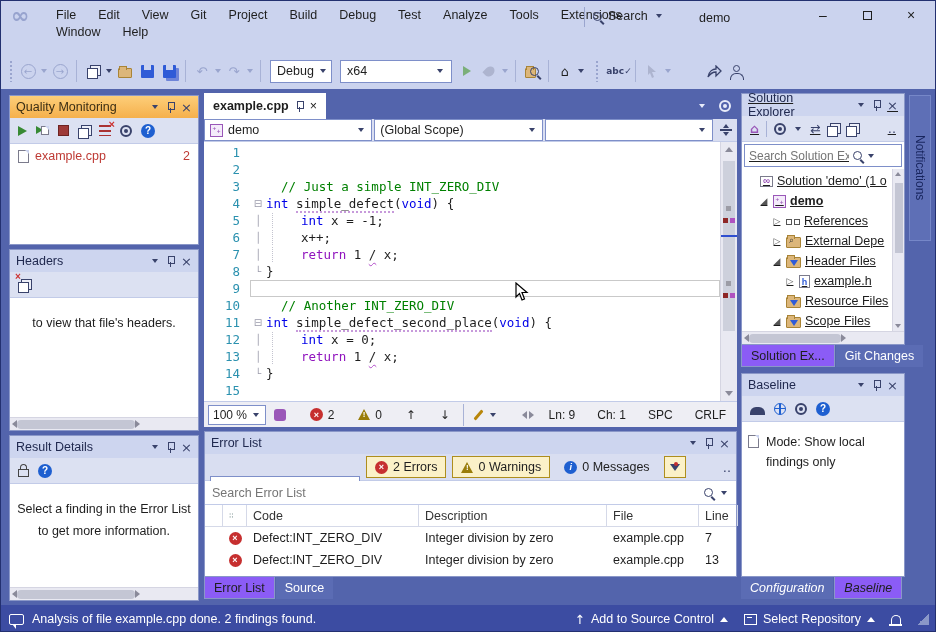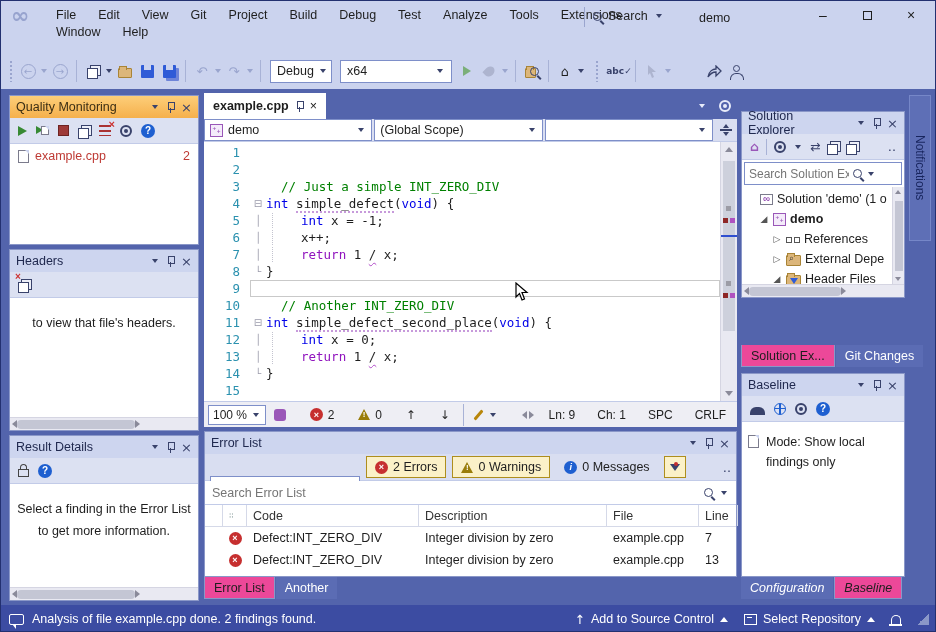--- a/index.html
+++ b/index.html
@@ -144,25 +144,25 @@
   .el-grid { display:grid; grid-template-columns:18px 24px 172px 188px 92px 39px; align-items:center; }
   .el-head { height:22px; border-bottom:1px solid #D5D9E8; color:#333; }
   .el-head > div { border-right:1px solid #D5D9E8; height:100%; display:flex; align-items:center; padding-left:6px; }
   .el-row { height:22px; }
   .el-row > div { padding-left:6px; overflow:hidden; white-space:nowrap; }
   .el-row .ic { display:flex; justify-content:center; padding-left:0; }
 
   
   .dock-tabs { position:absolute; display:flex; gap:1px; height:22px; font-size:12.5px; }
   .dock-tab { display:flex; align-items:center; padding:0 9px; }
-  .dock-tab.active { background:#ec4899; color:#1e1e1e; border:1px solid #8A97C8; border-top:none; }
+  .dock-tab.active { background:#8b5cf6; color:#1e1e1e; border:1px solid #8A97C8; border-top:none; }
   .dock-tab.inactive { background:#5B6CB4; color:#fff; }
 
   
-  #solution-explorer { left:740px; top:110px; width:164px; height:187px; }
+  #solution-explorer { left:740px; top:92px; width:164px; height:252px;text-decoration:underline; }
   .se-search { height:23px; flex:0 0 23px; background:#fff; border:1px solid #7E8FC9; margin:2px; display:flex; align-items:center; padding:0 4px; gap:4px; }
   .se-search input { width:100px; border:none; outline:none; font-size:12px; font-family:inherit; color:#1e1e1e; }
   .tree { position:relative; flex:1; overflow:hidden; padding-top:2px; }
   .tree-row { height:20px; display:flex; align-items:center; gap:4px; white-space:nowrap; overflow:hidden; }
   .chev { width:10px; flex:0 0 10px; font-family:"DejaVu Sans",sans-serif; font-size:9px; color:#555; text-align:center; }
   .tree-label.bold { font-weight:bold; }
   .sol-ic { width:13px; height:11px; border:1px solid #7B7B8C; background:#fff; color:#9A57B8; font-size:10px; line-height:8px; text-align:center; font-weight:bold; }
   .ref-ic { width:14px; height:7px; position:relative; }
   .ref-ic::before { content:""; position:absolute; left:0; top:1px; width:4px; height:4px; border:1px solid #555; }
   .ref-ic::after { content:""; position:absolute; right:0; top:1px; width:4px; height:4px; border:1px solid #555; background:#fff; }
@@ -555,21 +555,21 @@
           <div>Defect:INT_ZERO_DIV</div>
           <div>Integer division by zero</div>
           <div>example.cpp</div>
           <div>13</div>
         </div>
       </div>
   </div>
 
   <div class="dock-tabs" style="left:203px; top:576px;">
     <div class="dock-tab active">Error List</div>
-    <div class="dock-tab inactive">Another</div>
+    <div class="dock-tab inactive">Source</div>
   </div>
 
   <div class="tool-panel" id="solution-explorer">
     <div class="tp-title">
       <span>Solution Explorer</span>
       <span class="tp-sp"></span>
       <span class="car"></span>
       <span class="pin-ic"></span>
       <span class="tp-ctl" style="font-size:13px">×</span>
     </div>
@@ -616,20 +616,25 @@
         </div>
         <div class="tree-row" style="padding-left: 30px;">
           <span class="chev">◢</span>
           <span class="ffolder filt"></span>
           <span class="tree-label">Header Files</span>
         </div>
         <div class="tree-row" style="padding-left: 43px;">
           <span class="chev">▷</span>
           <span class="hfile">h</span>
           <span class="tree-label">example.h</span>
+        </div>
+        <div class="tree-row" style="padding-left: 30px;">
+          <span class="chev"></span>
+          <span class="ffolder filt"></span>
+          <span class="tree-label">Resource Files</span>
         </div>
         <div class="tree-row" style="padding-left: 30px;">
           <span class="chev">◢</span>
           <span class="ffolder filt"></span>
           <span class="tree-label">Scope Files</span>
         </div>
       </div>
     <div class="hscroll">
       <span class="tri l"></span>
         <span class="hs-thumb" style="width:92px"></span>

